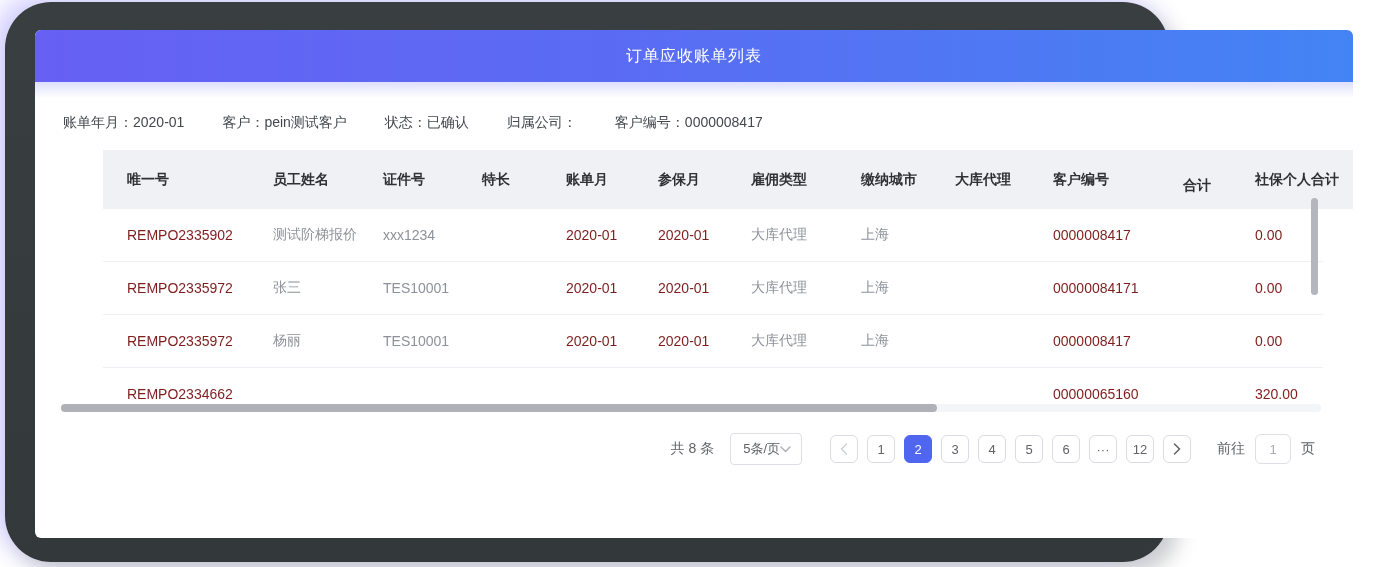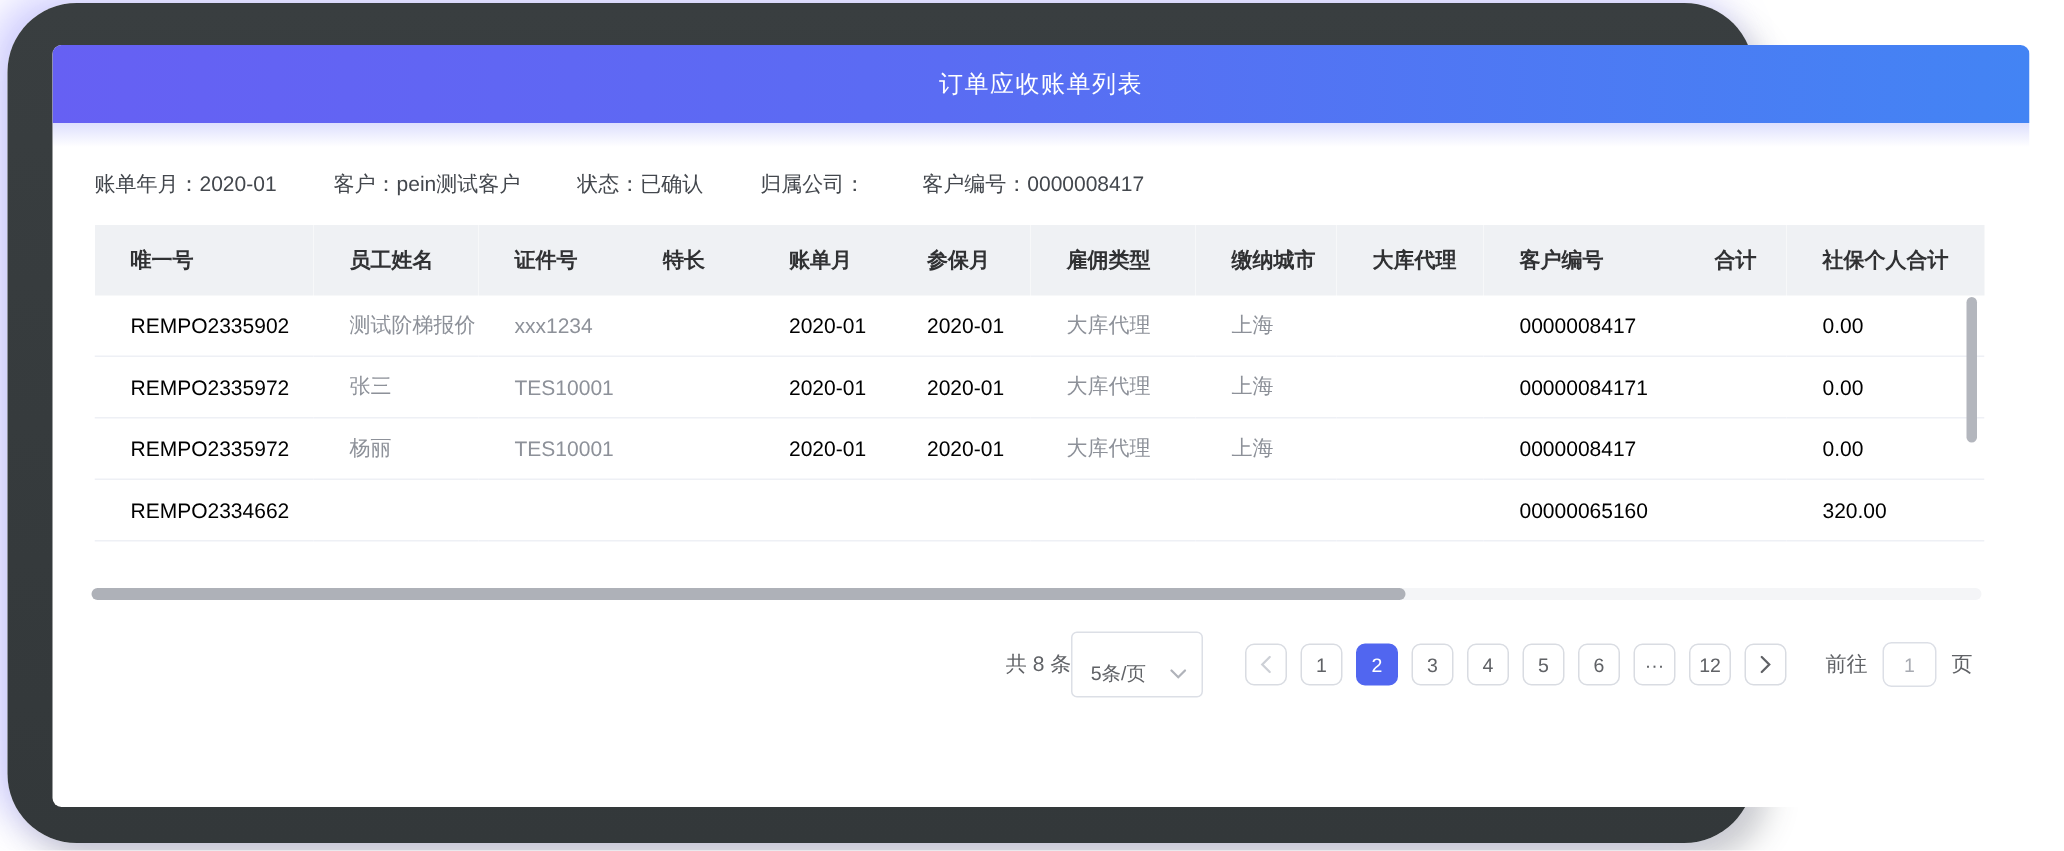--- a/index.html
+++ b/index.html
@@ -25,45 +25,45 @@
     background:linear-gradient(90deg,#6660f3 0%,#5a6cf3 45%,#4384f4 100%);
     color:#fff;font-size:16px;letter-spacing:1px;
   }
   .header-fade{height:16px;background:linear-gradient(180deg,rgba(134,140,248,.28),rgba(255,255,255,0));}
   
   .filters{display:flex;gap:38px;padding:16px 0 16px 28px;font-size:14px;color:#43474d;}
   .filter-item{white-space:nowrap;}
   .filter-item .val{color:#43474d;}
   
   .table-wrap{position:relative;margin:2px 30px 0 28px;}
-  table{border-collapse:collapse;table-layout:fixed;width:1260px;}
+  table{border-collapse:collapse;table-layout:fixed;width:1260px;margin-left:40px;}
   thead th{
     background:#eff1f4;height:47px;text-align:left;padding:0 0 0 24px;
     font-size:14px;font-weight:600;color:#303133;white-space:nowrap;overflow:hidden;
   }
   .tbody-clip{height:204px;overflow:hidden;}
   tbody td{
-    height:40px;padding:0 0 0 24px;font-size:14px;color:#000000;
+    height:40px;padding:0 0 0 24px;font-size:14px;color:#7f1d1d;
     border-bottom:1px solid #eef0f5;white-space:nowrap;overflow:hidden;background:#fff;
   }
   tbody td:nth-child(2),tbody td:nth-child(3),
   tbody td:nth-child(7),tbody td:nth-child(8){color:#8d9199;}
-  th:nth-child(11),td:nth-child(11){text-align:right;padding:0 20px 0 0;}
+  th:nth-child(11),td:nth-child(11){text-align:right;padding:12px 20px 0 0;}
   
   .v-scrollbar{position:absolute;right:5px;top:48px;width:7px;height:97px;background:#b3b6bd;border-radius:4px;}
   .h-track{position:absolute;left:0;right:2px;bottom:1px;height:8px;background:#f4f5f7;border-radius:4px;}
   .h-scrollbar{position:absolute;left:-2px;bottom:1px;width:876px;height:8px;background:#aeb1b8;border-radius:4px;}
   
   .pagination{
     display:flex;align-items:center;justify-content:flex-end;
     margin:20px 38px 0 0;font-size:14px;color:#606266;
   }
-  .total-label{}
+  .total-label{margin-right:16px;}
   .page-size-select{
-    display:flex;align-items:center;gap:16px;height:30px;padding:12px 10px 0 12px;
+    display:flex;align-items:center;gap:0;height:30px;padding:0 10px 0 12px;
     border:1px solid #dcdfe6;border-radius:4px;background:#fff;font-size:13px;color:#606266;
     cursor:pointer;margin-right:28px;
   }
   .pager{display:flex;align-items:center;gap:9px;}
   .page-btn{
     min-width:28px;height:28px;display:flex;align-items:center;justify-content:center;
     border:1px solid #d9dce2;border-radius:6px;background:#fff;color:#606266;
     font-size:13px;cursor:pointer;box-sizing:border-box;
   }
   .page-btn.active{background:#5166f0;border-color:#5166f0;color:#fff;}

